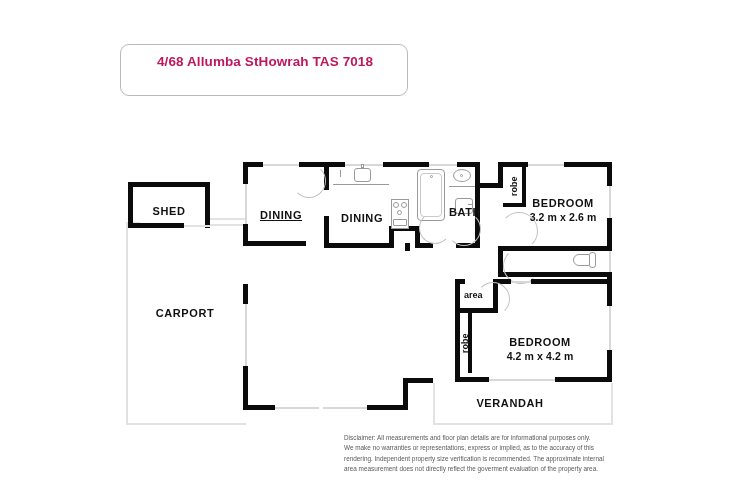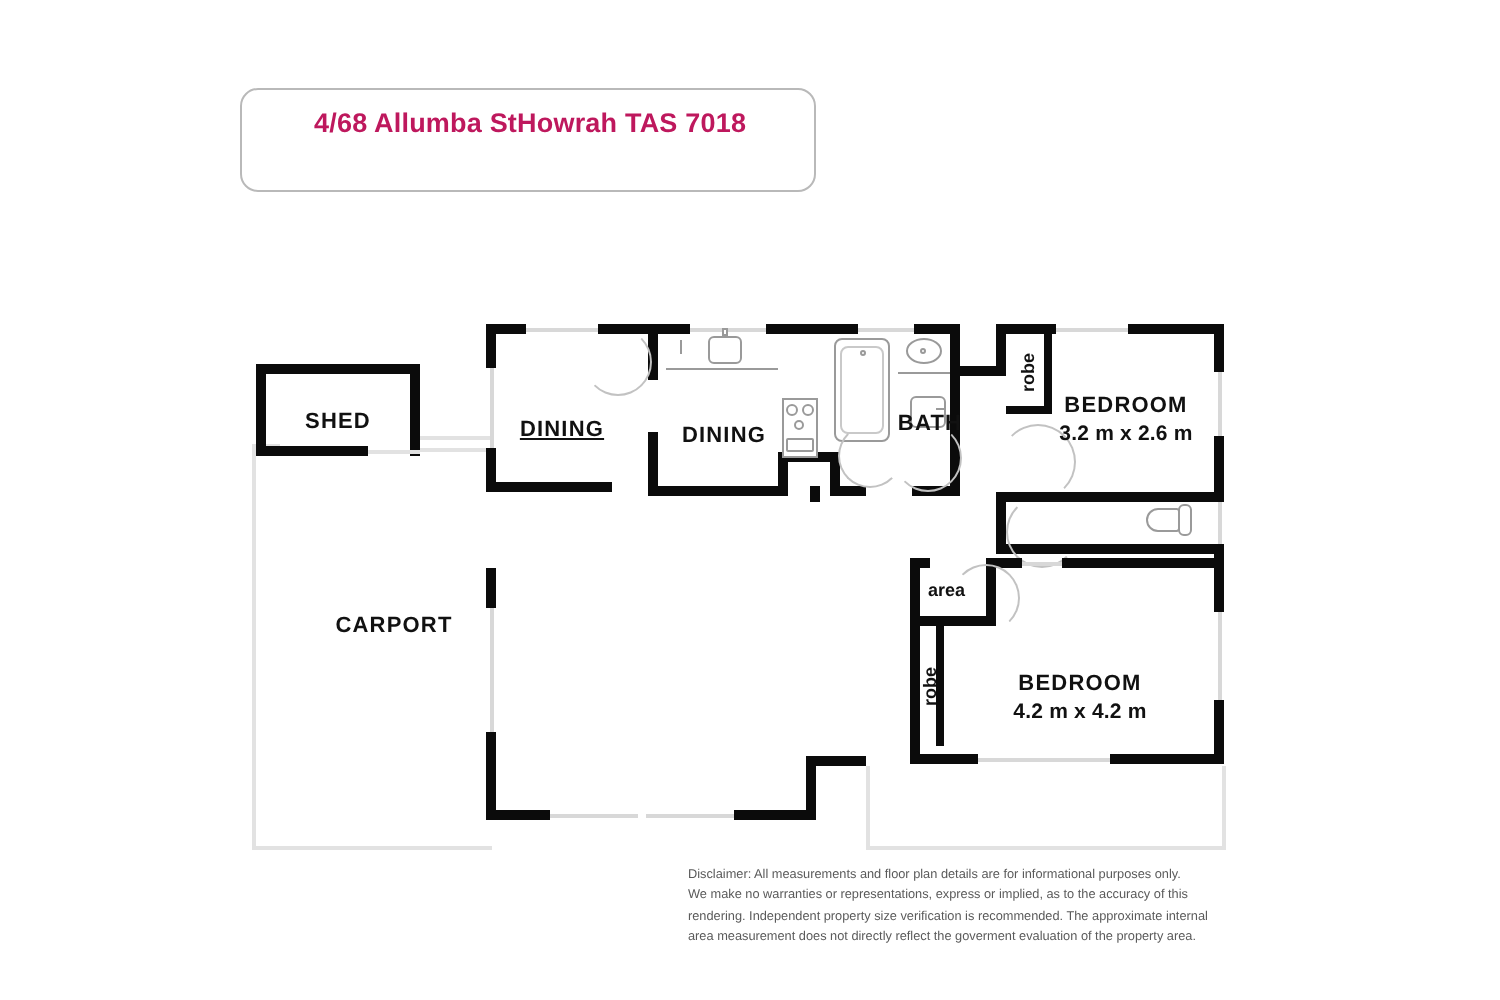--- a/index.html
+++ b/index.html
@@ -302,25 +302,28 @@
   <div class="room-label" style="left:518px; top:161px; width:90px;">
     <div class="name">BEDROOM</div>
     <div class="dims">3.2 m x 2.6 m</div>
   </div>
 
   <div class="room-label" style="left:490px; top:300px; width:100px;">
     <div class="name">BEDROOM</div>
     <div class="dims">4.2 m x 4.2 m</div>
   </div>
 
-  <div class="room-label" style="left:150px; top:271px; width:94px;">
+  <div class="room-label" style="left:138px; top:271px; width:94px;">
     <div class="name">CARPORT</div>
   </div>
 
 
+  <div class="room-label" style="left:455px; top:361px; width:110px;">
+    <div class="name">VERANDAH</div>
+  </div>
 
 </div>
 
 <div id="disclaimer">
   <p>Disclaimer: All measurements and floor plan details are for informational purposes only.</p>
   <p>We  make no warranties or representations, express or implied, as to the accuracy of this</p>
   <p>rendering. Independent property size verification is recommended. The approximate internal</p>
   <p>area measurement does not directly reflect the goverment evaluation of the property area.</p>
 </div>
 

